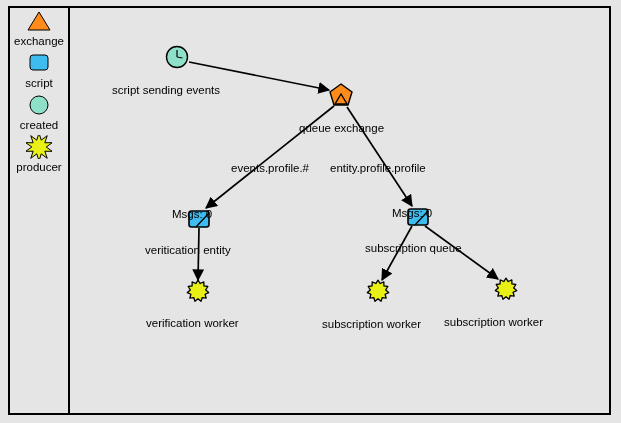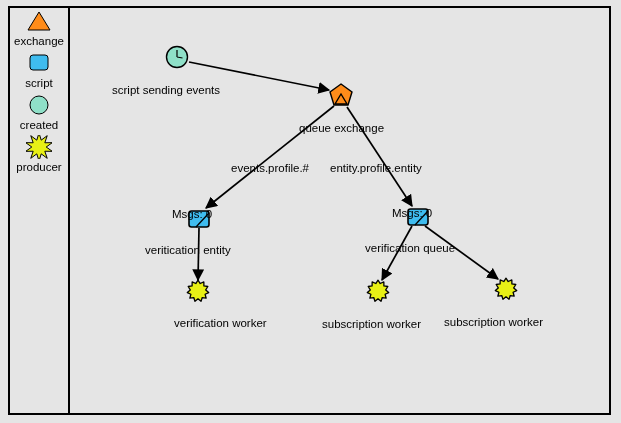--- a/index.html
+++ b/index.html
@@ -189,22 +189,22 @@
         </svg></div>
       <div class="node" style="left: 506px; top: 289px;"><svg width="24" height="24" viewBox="-12 -12 24 24">
           <polygon points="0.00,-10.80 2.20,-7.48 5.84,-9.09 5.89,-5.11 9.82,-4.49 7.72,-1.11 10.69,1.54 7.10,3.24 8.16,7.07 4.22,6.56 3.04,10.36 0.00,7.80 -3.04,10.36 -4.22,6.56 -8.16,7.07 -7.10,3.24 -10.69,1.54 -7.72,-1.11 -9.82,-4.49 -5.89,-5.11 -5.84,-9.09 -2.20,-7.48" fill="#E8F016" stroke="#000000" stroke-width="1.3" stroke-linejoin="round"></polygon>
         </svg></div>
     </div>
   <div class="layer-labels" id="label-layer">
       <div class="node-label" style="left: 112px; top: 72px;">script sending events</div>
       <div class="node-label" style="left: 299px; top: 110px;">queue exchange</div>
       <div class="node-label" style="left: 145px; top: 232px;">veritication entity</div>
       <div class="node-label" style="left: 172px; top: 196px;">Msgs: 0</div>
-      <div class="node-label" style="left: 365px; top: 230px;">verification queue</div>
+      <div class="node-label" style="left: 365px; top: 230px;">subscription queue</div>
       <div class="node-label" style="left: 392px; top: 195px;">Msgs: 0</div>
-      <div class="node-label" style="left: 146px; top: 305px; margin-left: 28px;">verification worker</div>
+      <div class="node-label" style="left: 146px; top: 305px;">verification worker</div>
       <div class="node-label" style="left: 322px; top: 306px;">subscription worker</div>
       <div class="node-label" style="left: 444px; top: 304px;">subscription worker</div>
       <div class="edge-label" style="left: 231px; top: 150px;">events.profile.#</div>
-      <div class="edge-label" style="left: 330px; top: 150px;">entity.profile.entity</div>
+      <div class="edge-label" style="left: 330px; top: 150px;">entity.profile.profile</div>
     </div>
 
 </div>
 
 </body></html>

